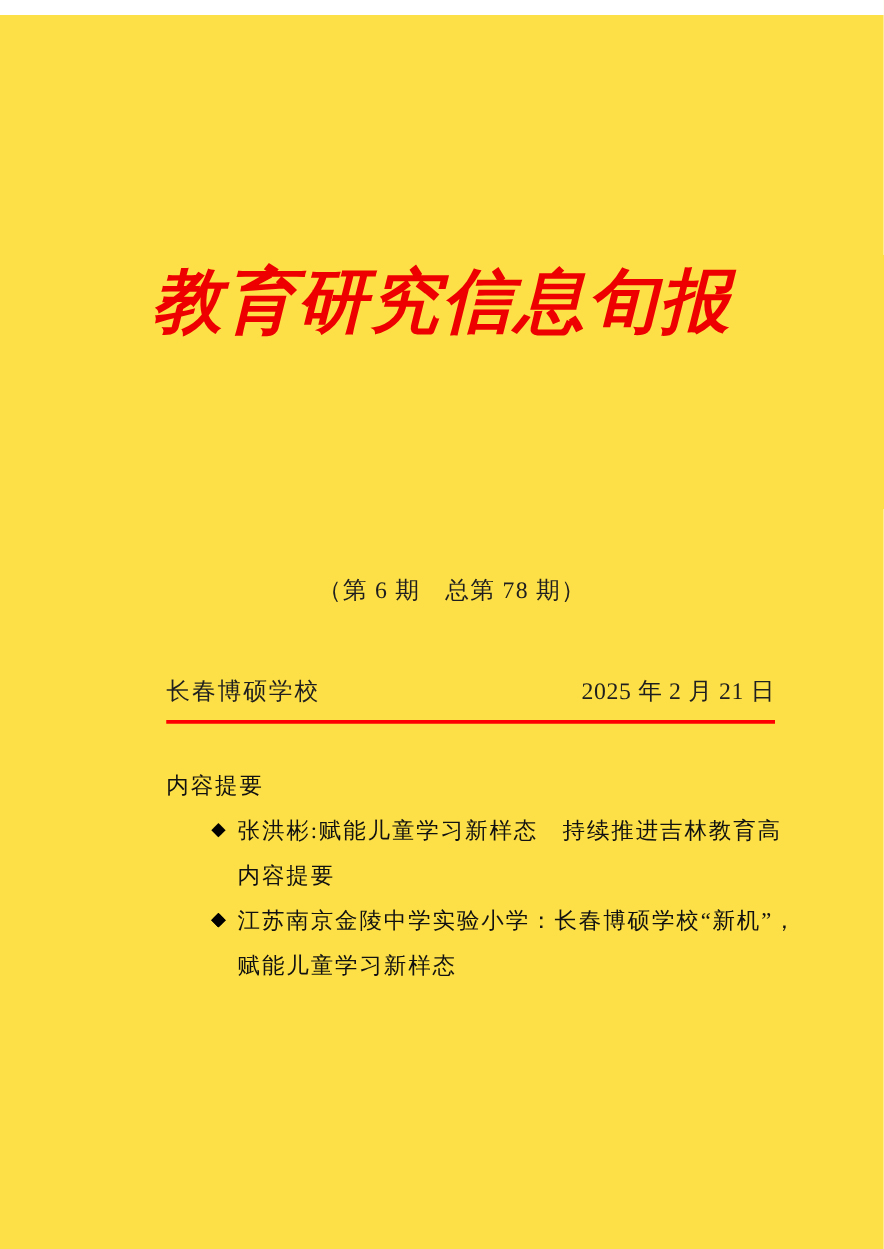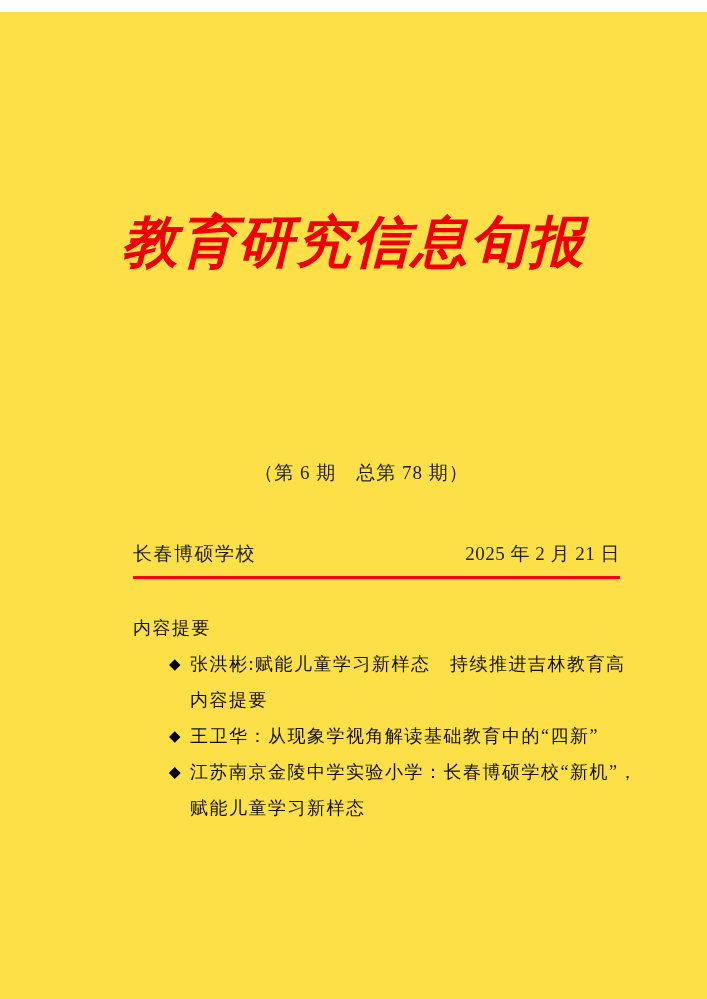--- a/index.html
+++ b/index.html
@@ -125,21 +125,20 @@
     <div class="summary-heading">内容提要</div>
 
     <div class="bullet-item">
       <span class="diamond">◆</span>
       <div class="item-line">张洪彬:赋能儿童学习新样态　持续推进吉林教育高</div>
       <div class="item-line">内容提要</div>
     </div>
 
     <div class="bullet-item">
       <span class="diamond">◆</span>
-      <div class="item-line">王卫华：从现象学视角解读基础教育中的“四新”</div>
     </div>
 
     <div class="bullet-item">
       <span class="diamond">◆</span>
     </div>
 
     <div class="bullet-item">
       <span class="diamond">◆</span>
       <div class="item-line">江苏南京金陵中学实验小学：长春博硕学校“新机”，</div>
       <div class="item-line">赋能儿童学习新样态</div>

